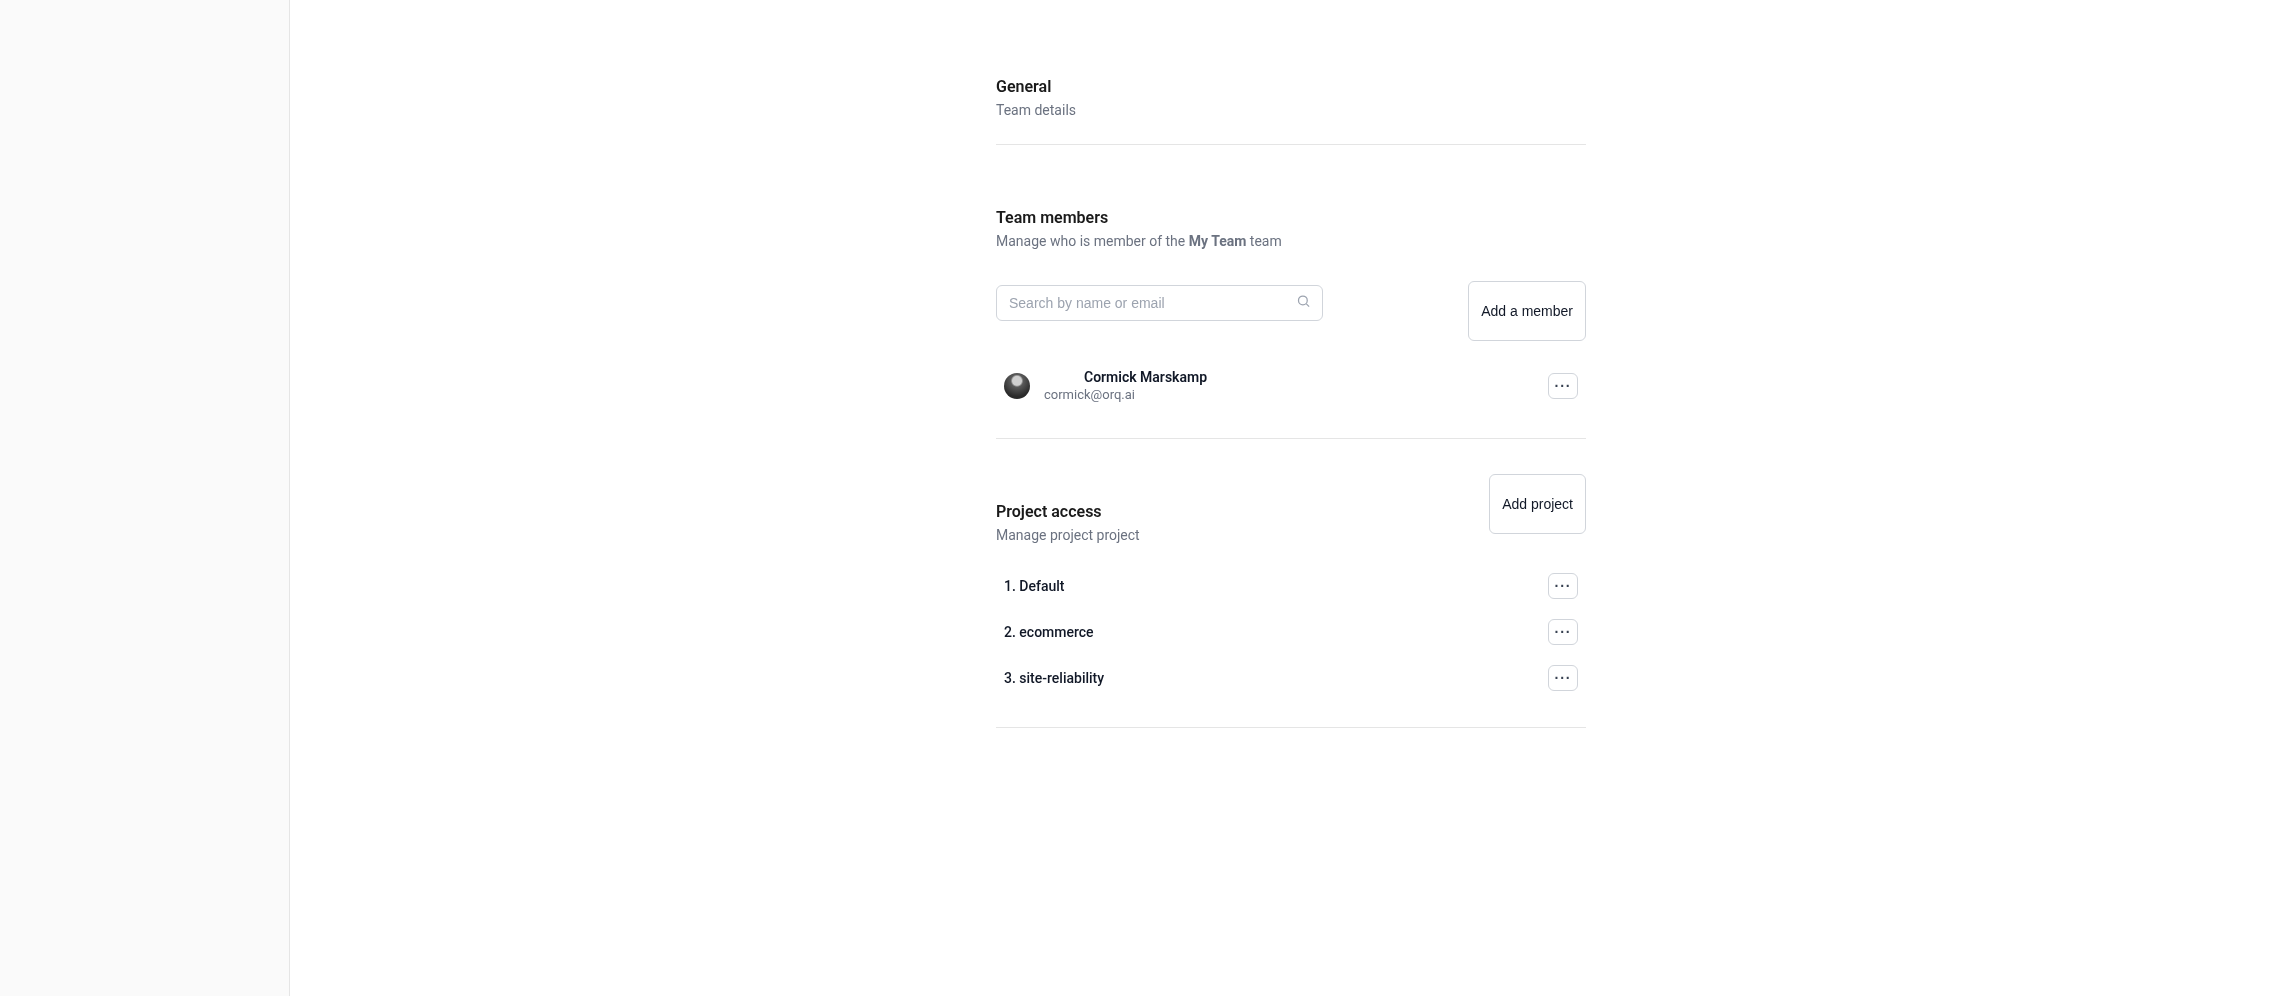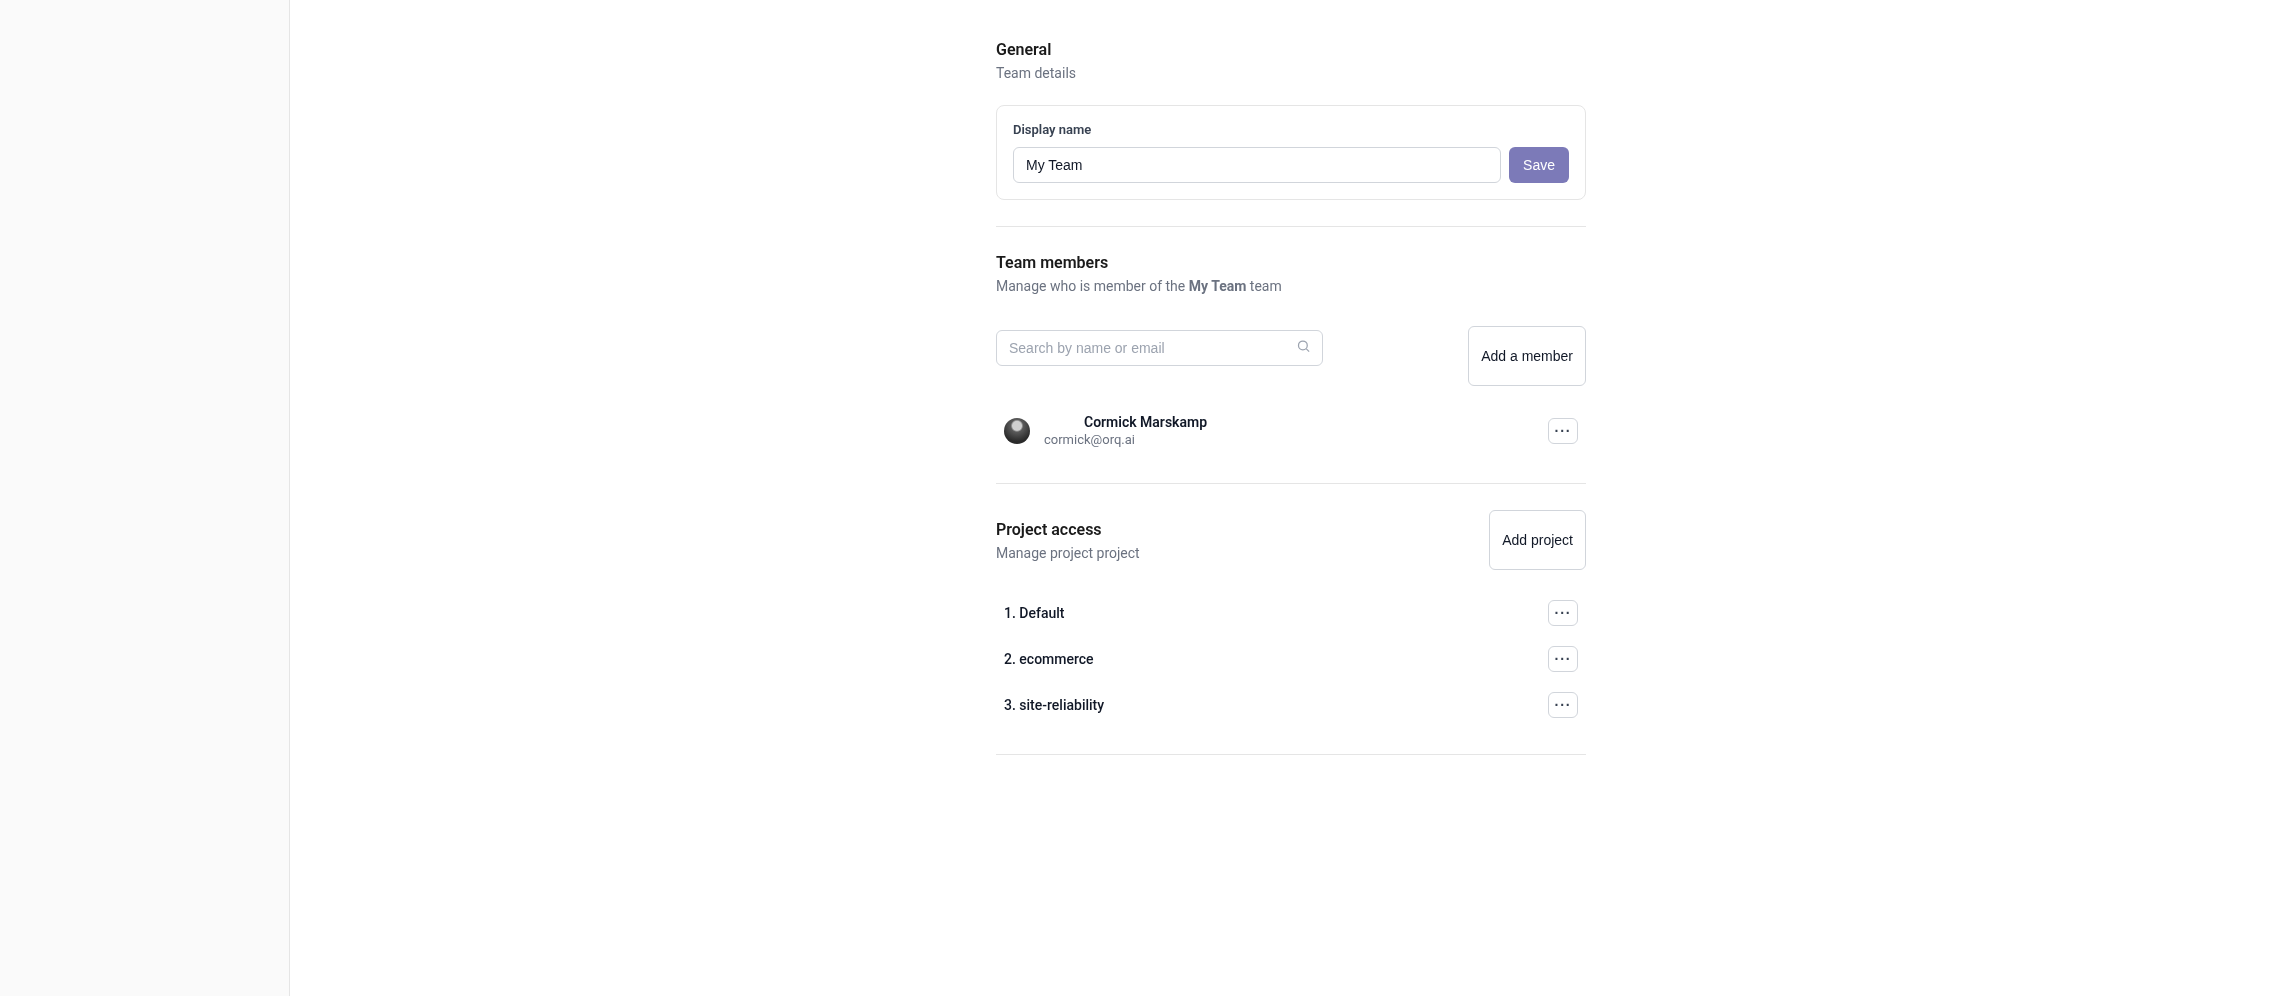--- a/index.html
+++ b/index.html
@@ -24,20 +24,21 @@
       overflow-y: auto;
     }
     .content {
       width: 590px;
     }
     .section-title {
       font-size: 16px;
       font-weight: 600;
       color: #1a1a1a;
       margin-bottom: 6px;
+      margin-top: 37px;
     }
     .section-sub {
       font-size: 14px;
       color: #6b7280;
       margin-bottom: 24px;
     }
     .card {
       border: 1px solid #e5e5e5;
       border-radius: 8px;
       padding: 16px;
@@ -154,27 +155,20 @@
 <body>
 
 <aside class="sidebar"></aside>
 
 <main class="main">
   <div class="content">
 
     <h2 class="section-title">General</h2>
     <p class="section-sub">Team details</p>
 
-    <div class="card">
-      <label class="form-label">Display name</label>
-      <div class="input-row">
-        <input class="text-input" type="text" value="My Team" style="">
-        <button class="btn-primary">Save</button>
-      </div>
-    </div>
 
     <hr class="divider">
 
     <div class="sub-row" style="margin-bottom:20px;">
       <div>
         <h2 class="section-title">Team members</h2>
         <p class="section-sub" style="margin-bottom:12px;">
           <span>Manage who is member of the </span><strong>My Team</strong><span> team</span>
         </p>
       </div>

